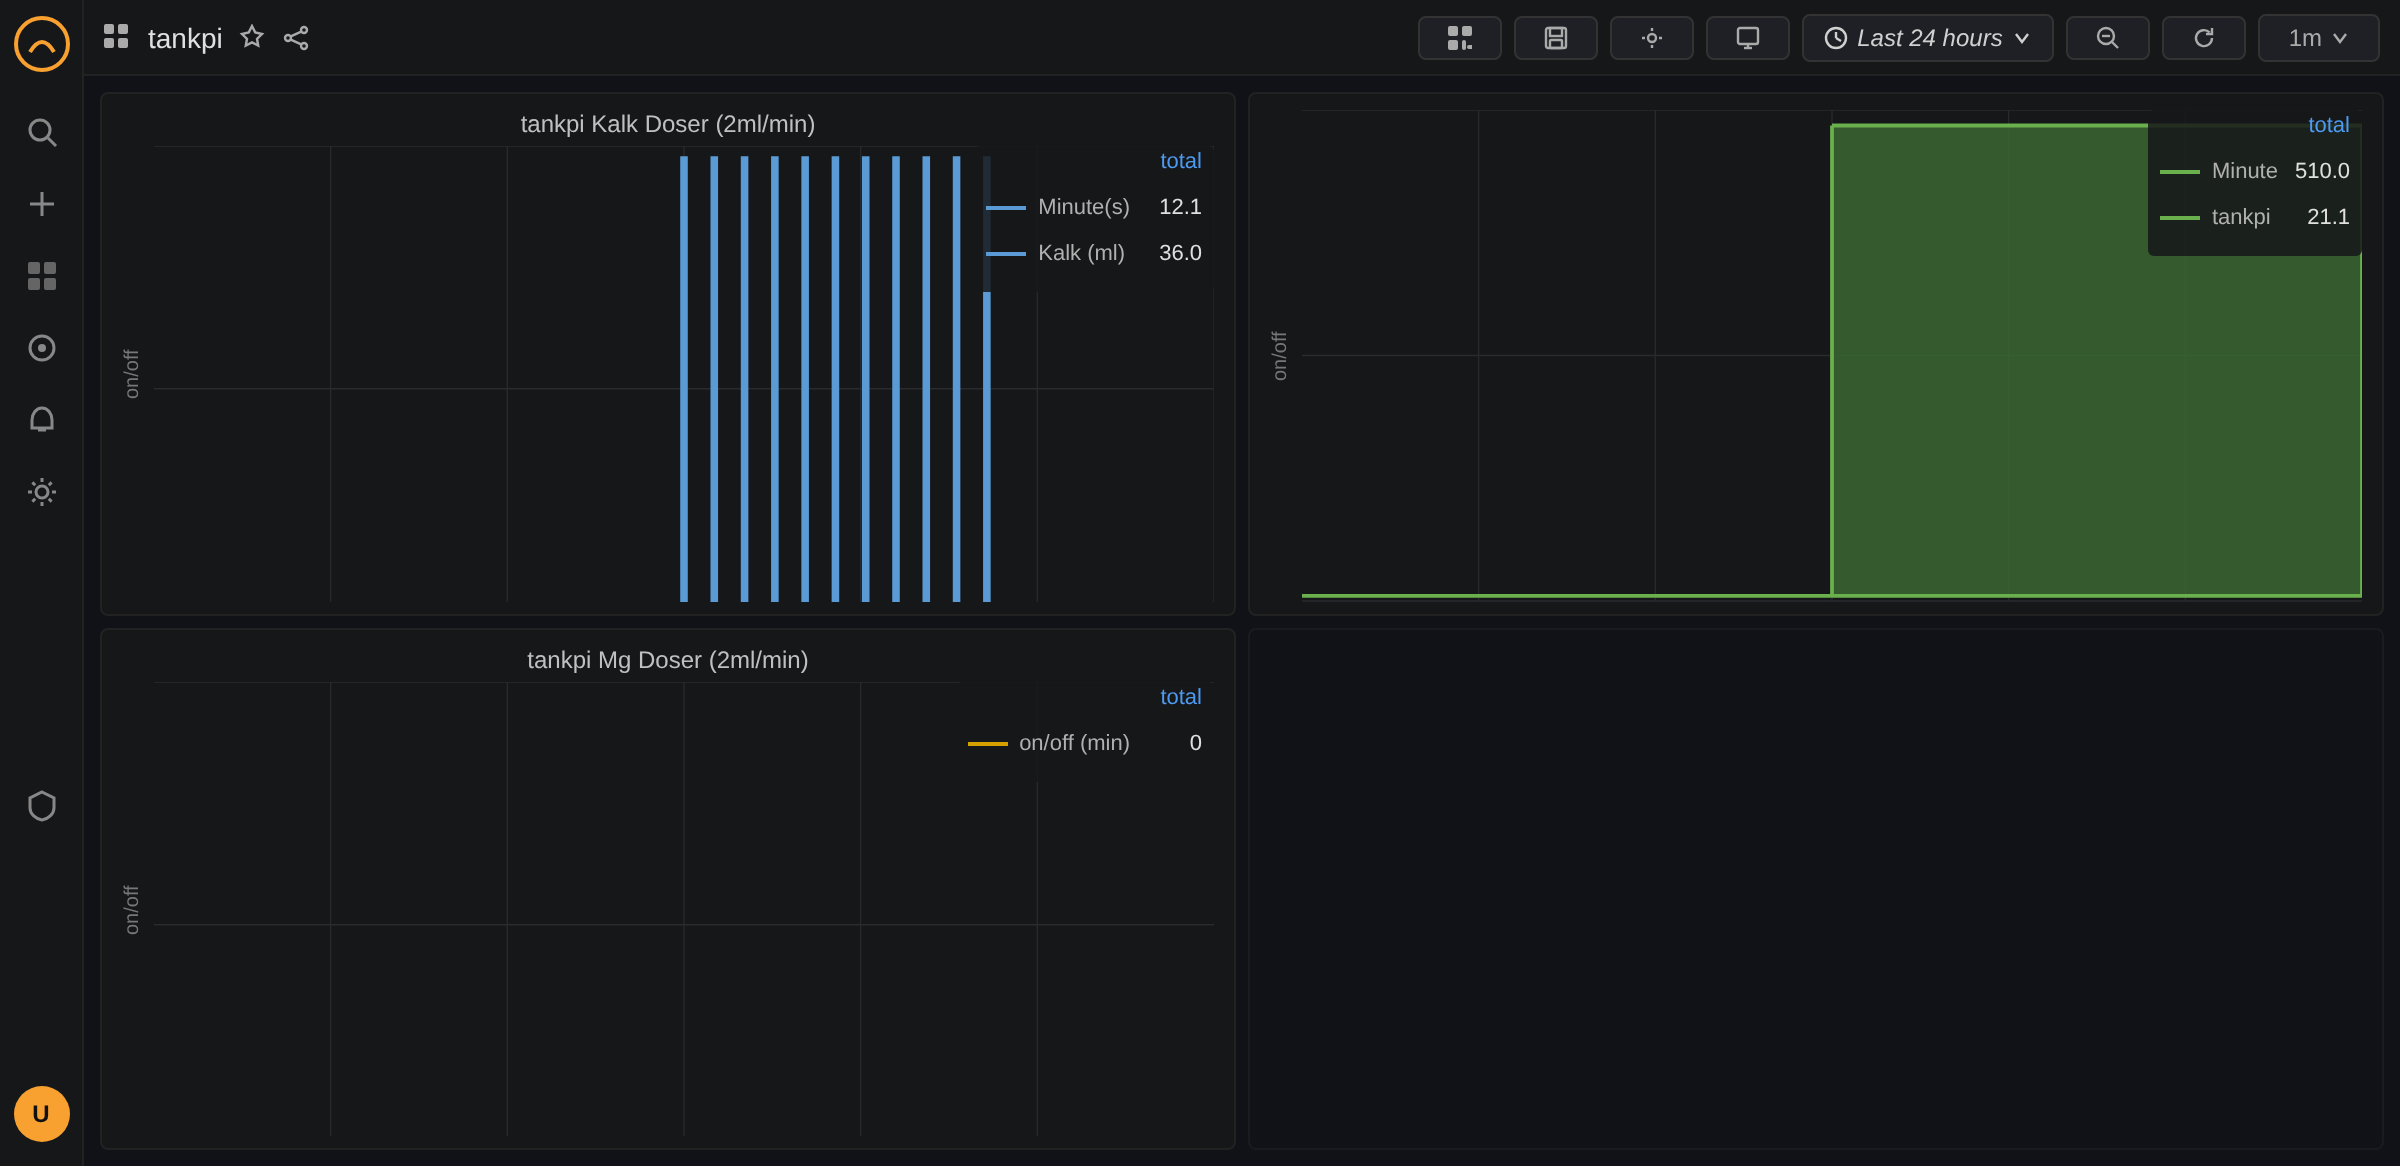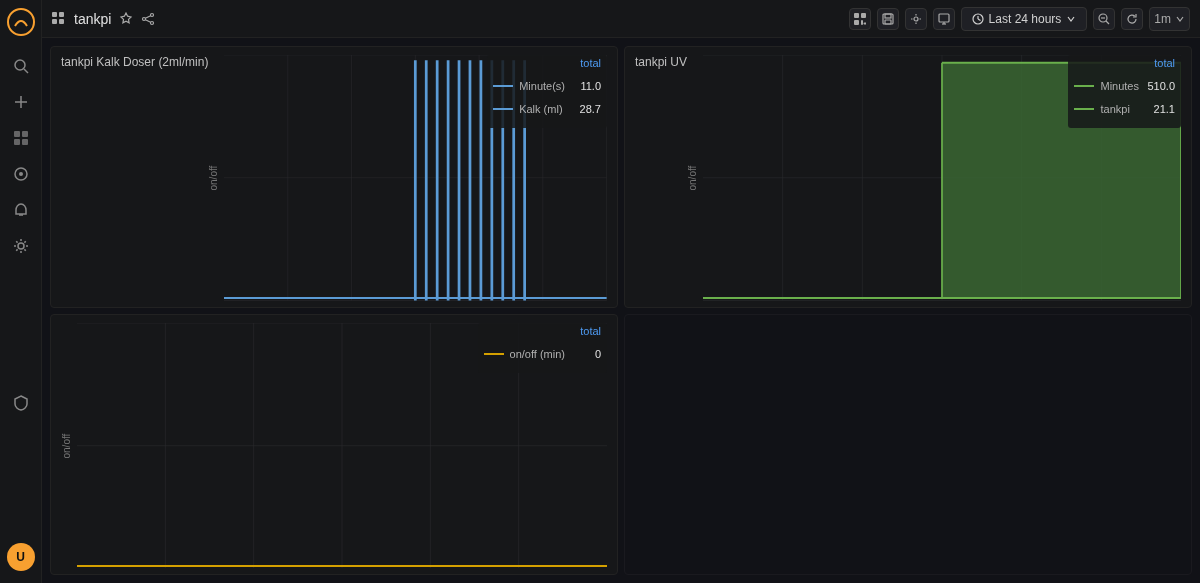--- a/index.html
+++ b/index.html
@@ -72,57 +72,58 @@
     .topbar-actions {
       display: flex;
       align-items: center;
       gap: 6px;
     }
     .topbar-btn {
       background: #1f2025;
       border: 1px solid #333;
       border-radius: 4px;
       color: #aaa;
-      padding: 4px 4px;
+      padding: 4px 14px;
       cursor: pointer;
       display: flex;
       align-items: center;
       gap: 4px;
       font-size: 12px;
     }
     .time-range-btn {
       background: #1f2025;
       border: 1px solid #333;
       border-radius: 4px;
       color: #d0d0d0;
       padding: 4px 10px;
       cursor: pointer;
       display: flex;
       align-items: center;
       gap: 5px;
       font-size: 12px;
+      font-style: italic;
     }
 
     
     .content {
       flex: 1;
       display: grid;
       grid-template-columns: 1fr 1fr;
       grid-template-rows: 1fr 1fr;
       gap: 0;
       overflow: hidden;
       padding: 8px;
       gap: 6px;
     }
     .chart-panel {
       background: #161719;
       border: 1px solid #222;
       border-radius: 4px;
       display: flex;
-      flex-direction: row;
+      flex-direction: column;
       padding: 8px 10px 6px 10px;
       overflow: hidden;
     }
     .chart-title {
       text-align: center;
       color: #c0c0c0;
       font-size: 12px;
       margin-bottom: 4px;
     }
     .chart-body {
@@ -382,33 +383,32 @@
 
         </div>
 
         <div class="chart-legend">
           <div class="legend-total">
             <span>total</span>
           </div>
           <div class="legend-row">
             <div class="legend-line" style="background:#5b9bd5;"></div>
             <span class="legend-label">Minute(s)</span>
-            <span class="legend-value">11.0</span>
+            <span class="legend-value">12.1</span>
           </div>
           <div class="legend-row">
             <div class="legend-line" style="background:#5b9bd5;"></div>
             <span class="legend-label">Kalk (ml)</span>
-            <span class="legend-value">28.7</span>
+            <span class="legend-value">36.0</span>
           </div>
         </div>
       </div>
     </div>
 
     <div class="chart-panel">
-      <div class="chart-title">tankpi UV</div>
       <div class="chart-body">
         <div class="chart-y-label">on/off</div>
         <div class="chart-area">
           <div class="chart-svg-wrap">
             <svg viewBox="0 0 420 190" preserveAspectRatio="none">
 
               <line x1="0" y1="0" x2="420" y2="0" stroke="#2a2b2e" stroke-width="0.5"></line>
               <line x1="0" y1="95" x2="420" y2="95" stroke="#2a2b2e" stroke-width="0.5"></line>
               <line x1="0" y1="190" x2="420" y2="190" stroke="#2a2b2e" stroke-width="0.5"></line>
 
@@ -434,33 +434,34 @@
           </div>
 
         </div>
 
         <div class="chart-legend">
           <div class="legend-total">
             <span>total</span>
           </div>
           <div class="legend-row">
             <div class="legend-line" style="background:#6ab04c;"></div>
-            <span class="legend-label">Minutes</span>
+            <span class="legend-label">Minute</span>
             <span class="legend-value">510.0</span>
           </div>
           <div class="legend-row">
             <div class="legend-line" style="background:#6ab04c;"></div>
             <span class="legend-label">tankpi</span>
             <span class="legend-value">21.1</span>
           </div>
         </div>
       </div>
     </div>
 
     <div class="chart-panel">
+      <div class="chart-title">tankpi Mg Doser (2ml/min)</div>
       <div class="chart-body">
         <div class="chart-y-label">on/off</div>
         <div class="chart-area">
           <div class="chart-svg-wrap">
             <svg viewBox="0 0 420 190" preserveAspectRatio="none">
 
               <line x1="0" y1="0" x2="420" y2="0" stroke="#2a2b2e" stroke-width="0.5"></line>
               <line x1="0" y1="95" x2="420" y2="95" stroke="#2a2b2e" stroke-width="0.5"></line>
               <line x1="0" y1="190" x2="420" y2="190" stroke="#2a2b2e" stroke-width="0.5"></line>
               <line x1="70" y1="0" x2="70" y2="190" stroke="#2a2b2e" stroke-width="0.5"></line>

